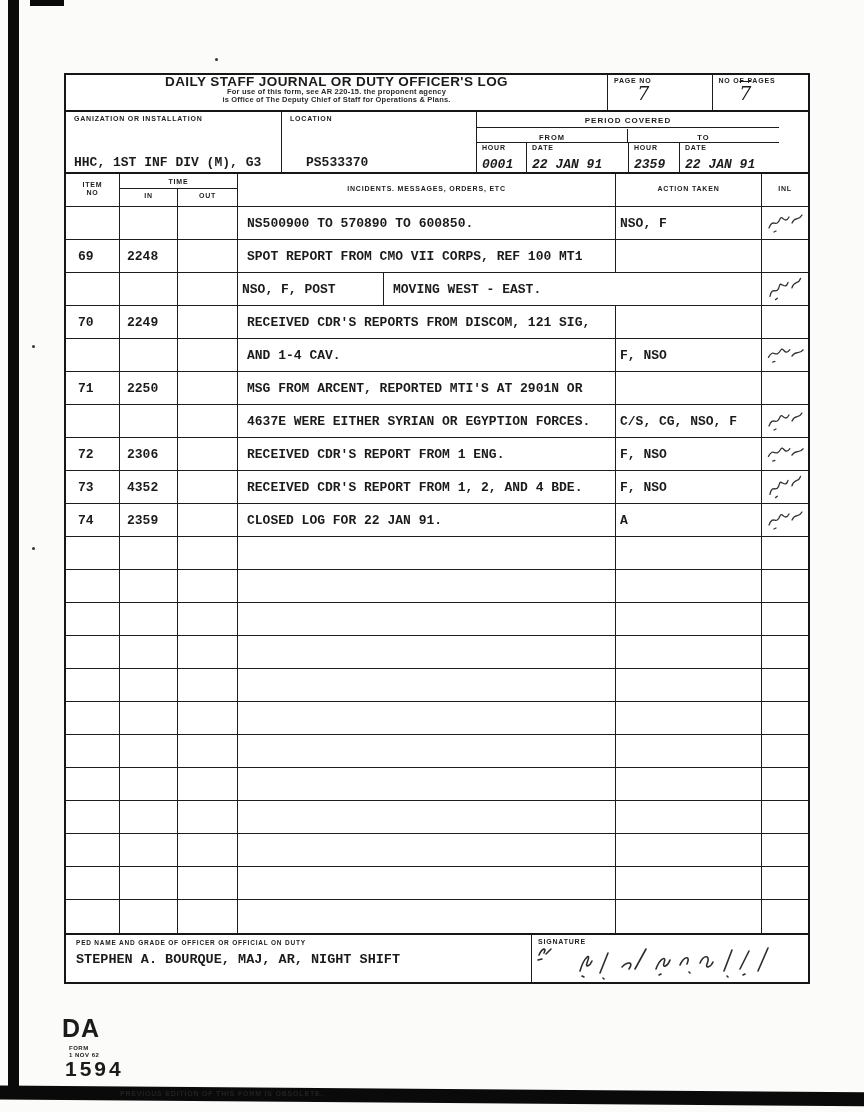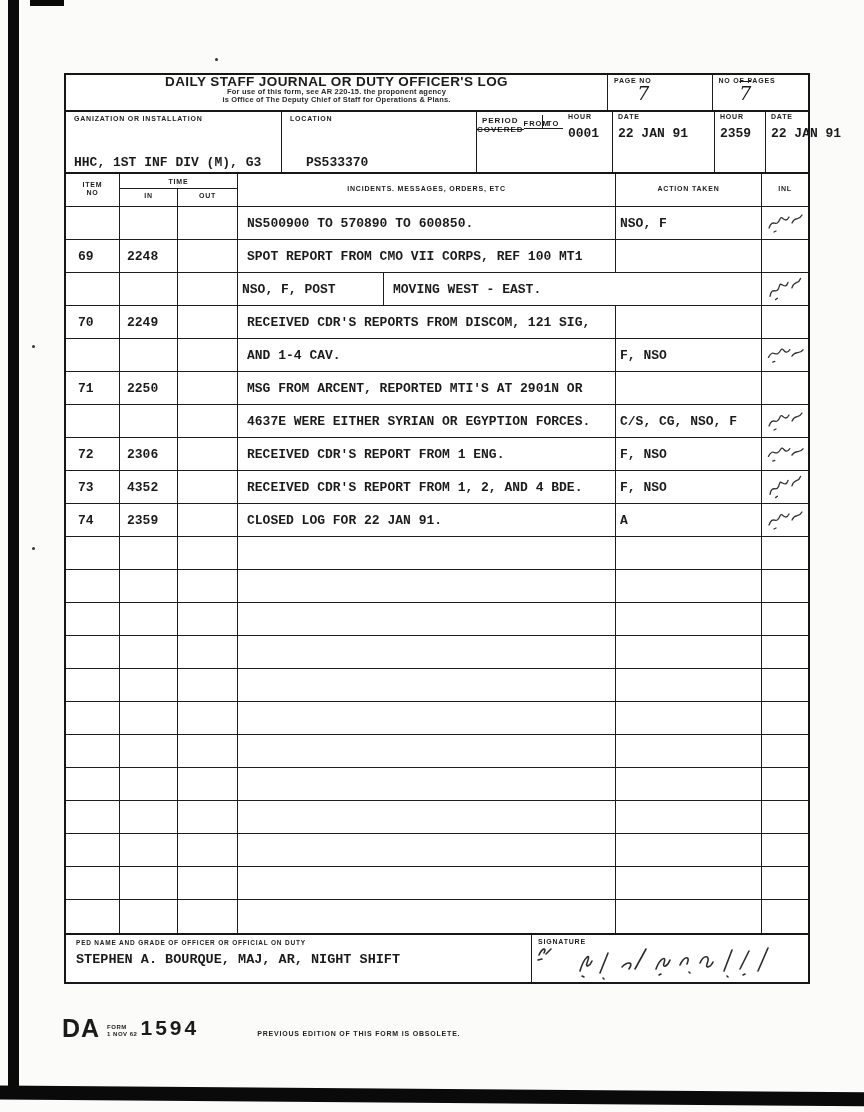--- a/index.html
+++ b/index.html
@@ -29,28 +29,28 @@
   .form-sub { font-size:7.5px; font-weight:bold; color:#2a2a2a; line-height:8px; letter-spacing:0.2px; }
   .pageno-cell { width:105px; border-right:1.5px solid #1d1d1d; padding:2px 0 0 6px; }
   .pages-cell { width:96px; padding:2px 0 0 6px; }
   .tiny-label { font-size:7px; font-weight:bold; letter-spacing:0.8px; color:#222; }
   .hand-num { font-family:"DejaVu Serif", serif; font-style:italic; font-size:19px; line-height:18px; text-align:center; width:60%; }
   
   .hdr2 { display:flex; height:62px; border-bottom:2px solid #161616; }
   .org-cell { width:216px; border-right:1.5px solid #1d1d1d; padding:3px 0 2px 8px; display:flex; flex-direction:column; justify-content:space-between; }
   .loc-cell { width:195px; border-right:1.5px solid #1d1d1d; padding:3px 0 2px 8px; display:flex; flex-direction:column; justify-content:space-between; }
   .mono-val { font-family:"Liberation Mono", monospace; font-size:13px; font-weight:bold; white-space:nowrap; }
-  .period-cell { width:302px; display:flex; }
+  .period-cell { width:302px; display:flex; flex-direction:column; }
   .period-title { height:18px; text-align:center; font-size:8px; font-weight:bold; letter-spacing:1px; padding-top:4px; border-bottom:1.5px solid #1d1d1d; }
   .fromto-row { height:17px; display:flex; border-bottom:1.5px solid #1d1d1d;align-items:flex-end; }
   .fromto-row .ft { width:50%; text-align:center; font-size:7.5px; font-weight:bold; letter-spacing:1px; padding-top:4px; }
   .fromto-row .ft:first-child { border-right:1.5px solid #1d1d1d; }
   .hourdate-row { flex:1; display:flex; }
   .hd-cell { padding:1px 0 0 5px; display:flex; flex-direction:column; }
-  .hd-cell .mono-val { font-size:13px; margin-top:6px; }
+  .hd-cell .mono-val { font-size:13px; margin-top:6px;font-style:italic; }
   .hd-hour-f { width:50px; border-right:1.5px solid #1d1d1d; }
   .hd-date-f { width:102px; border-right:1.5px solid #1d1d1d; }
   .hd-hour-t { width:51px; border-right:1.5px solid #1d1d1d; }
   .hd-date-t { flex:1; }
   
   .colhdr { display:flex; height:33px; border-bottom:1.5px solid #1d1d1d; }
   .ch { font-size:7px; font-weight:bold; letter-spacing:0.8px; text-align:center; }
   .ch-item { width:54px; border-right:1.5px solid #1d1d1d; padding-top:7px; line-height:8px; }
   .ch-time { width:118px; border-right:1.5px solid #1d1d1d; display:flex; flex-direction:column; }
   .ch-time-top { height:15px; border-bottom:1.5px solid #1d1d1d; padding-top:4px; }
@@ -71,21 +71,21 @@
   .lc-act { width:146px; border-right:1.5px solid #1d1d1d; padding-left:4px; }
   .lc-inl { flex:1; justify-content:center; }
   
   .ftr { display:flex; height:49px; border-top:2px solid #161616; }
   .name-cell { width:466px; border-right:1.5px solid #1d1d1d; padding:4px 0 12px 10px; }
   .name-cell .tiny-label { font-size:6.5px; }
   .name-cell .mono-val { margin-top:6px; font-size:13.5px; }
   .sig-cell { flex:1; padding:3px 0 0 6px; position:relative; }
   .sig-cell svg { position:absolute; left:2px; top:6px; }
   
-  .da-line { position:absolute; left:62px; top:1016px; display:flex; align-items:center; }
+  .da-line { position:absolute; left:62px; top:1016px; display:flex; align-items:flex-start;flex-direction:column; }
   .da-big { font-size:25px; font-weight:bold; letter-spacing:1px; line-height:24px; }
   .da-stack { margin-left:7px; margin-top:5px; font-size:6px; font-weight:bold; line-height:6.5px; letter-spacing:0.5px; }
   .da-num { font-size:21px; font-weight:bold; letter-spacing:3px; line-height:22px; margin-left:3px; }
   .da-note { font-size:7px; font-weight:bold; letter-spacing:0.8px; margin-left:58px; margin-top:10px; color:#222; }
   svg.scribble { display:block; }
 </style>
 </head>
 <body>
 
 <div class="edge-bar-left"></div>

